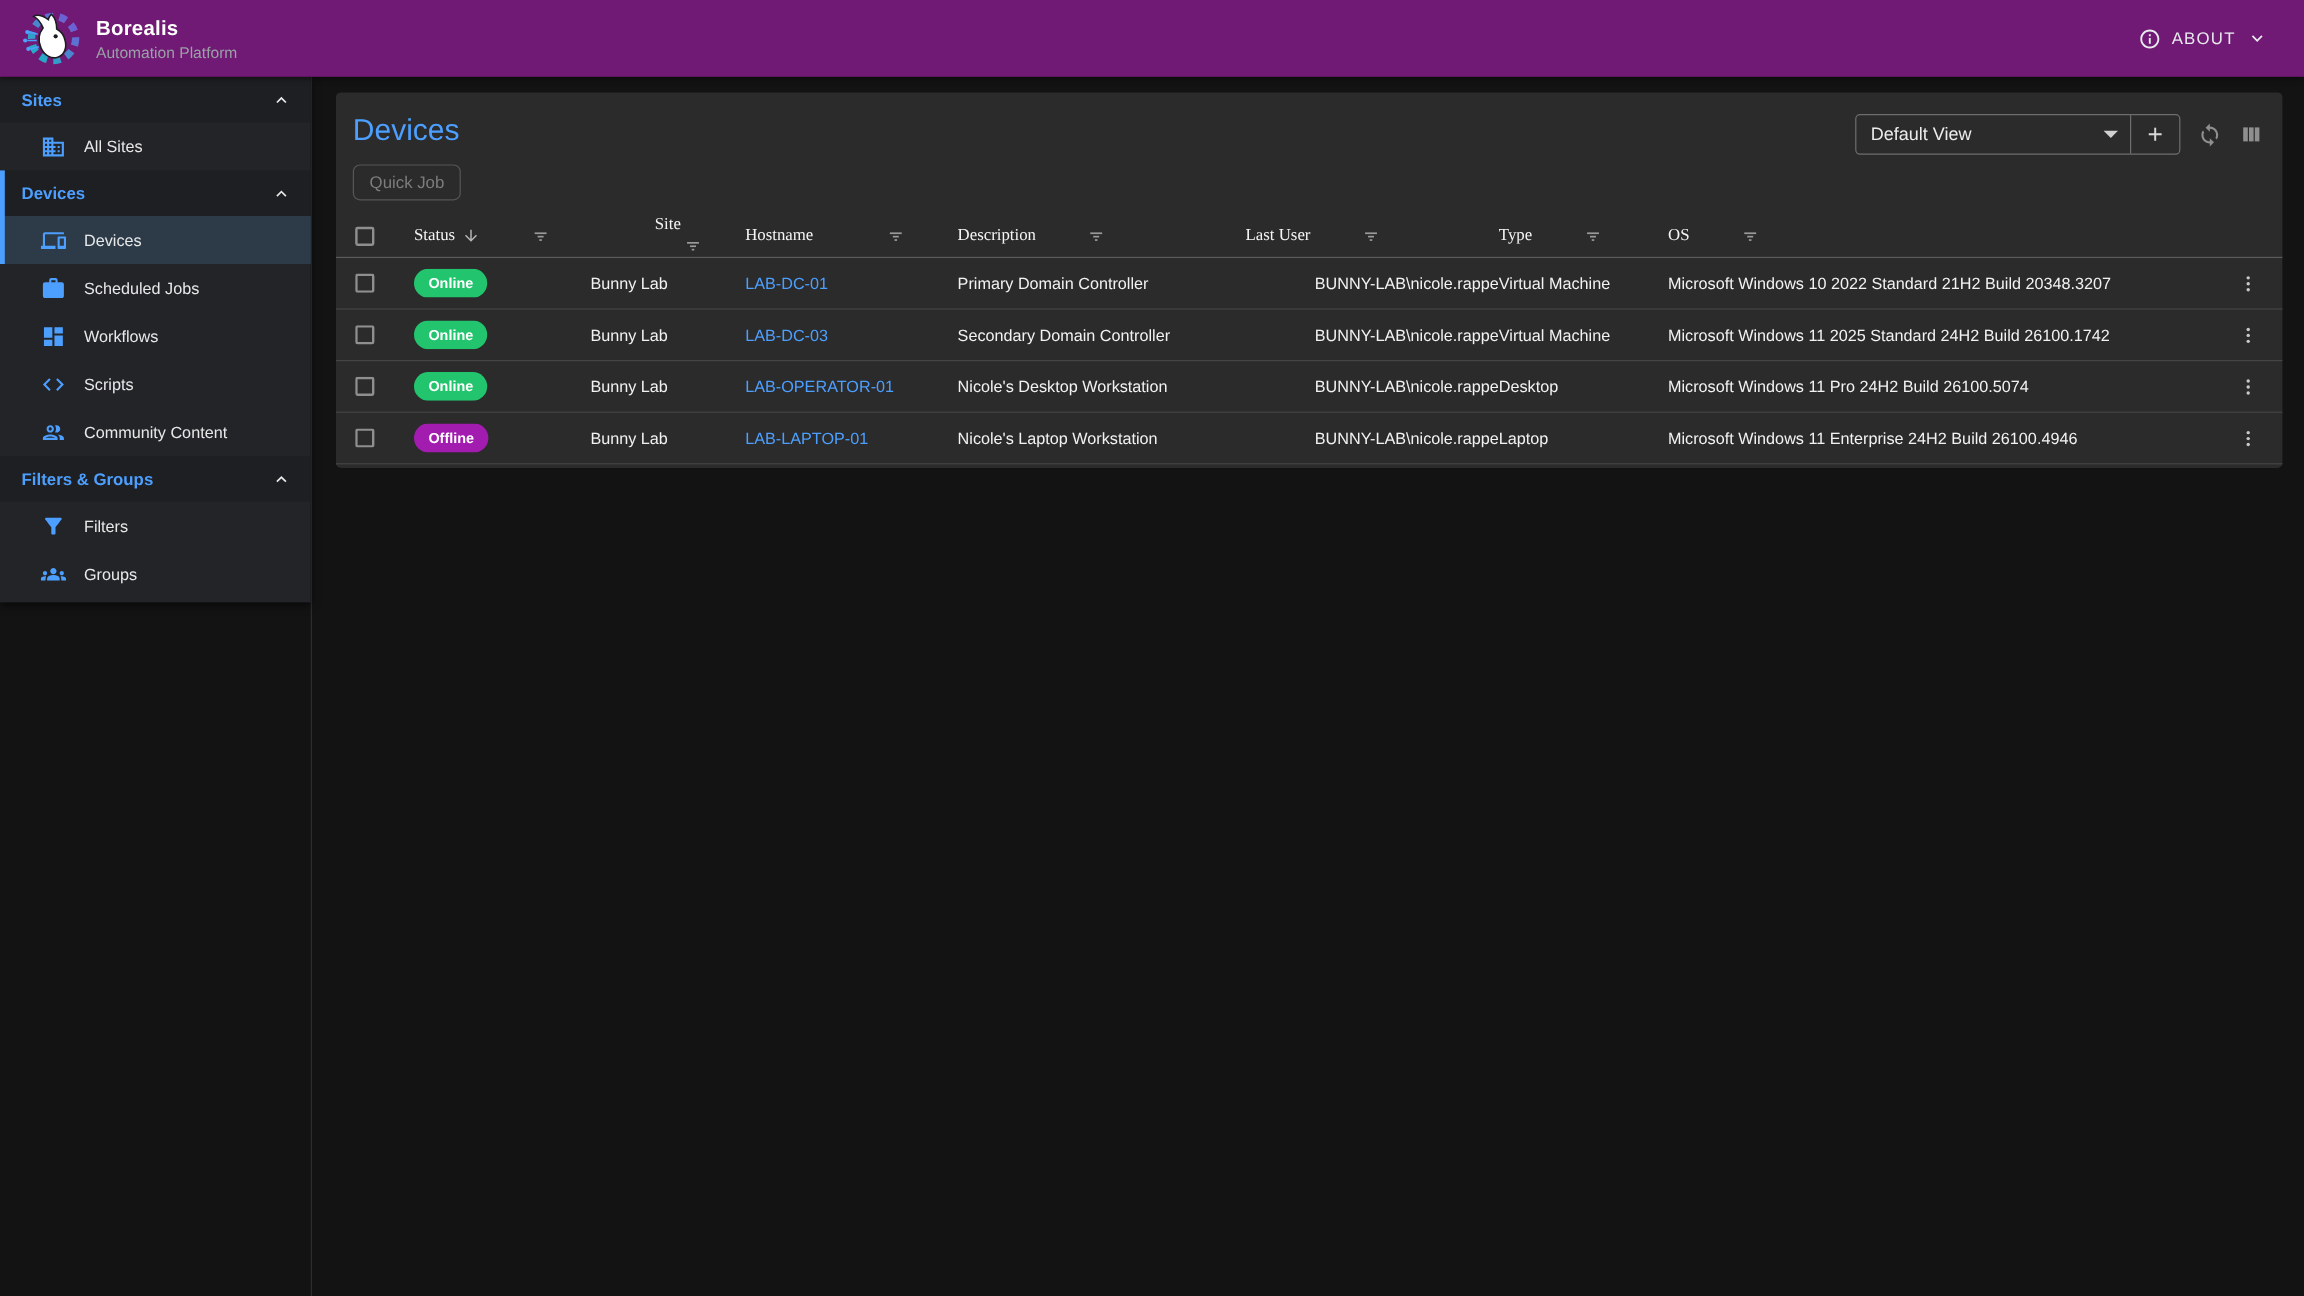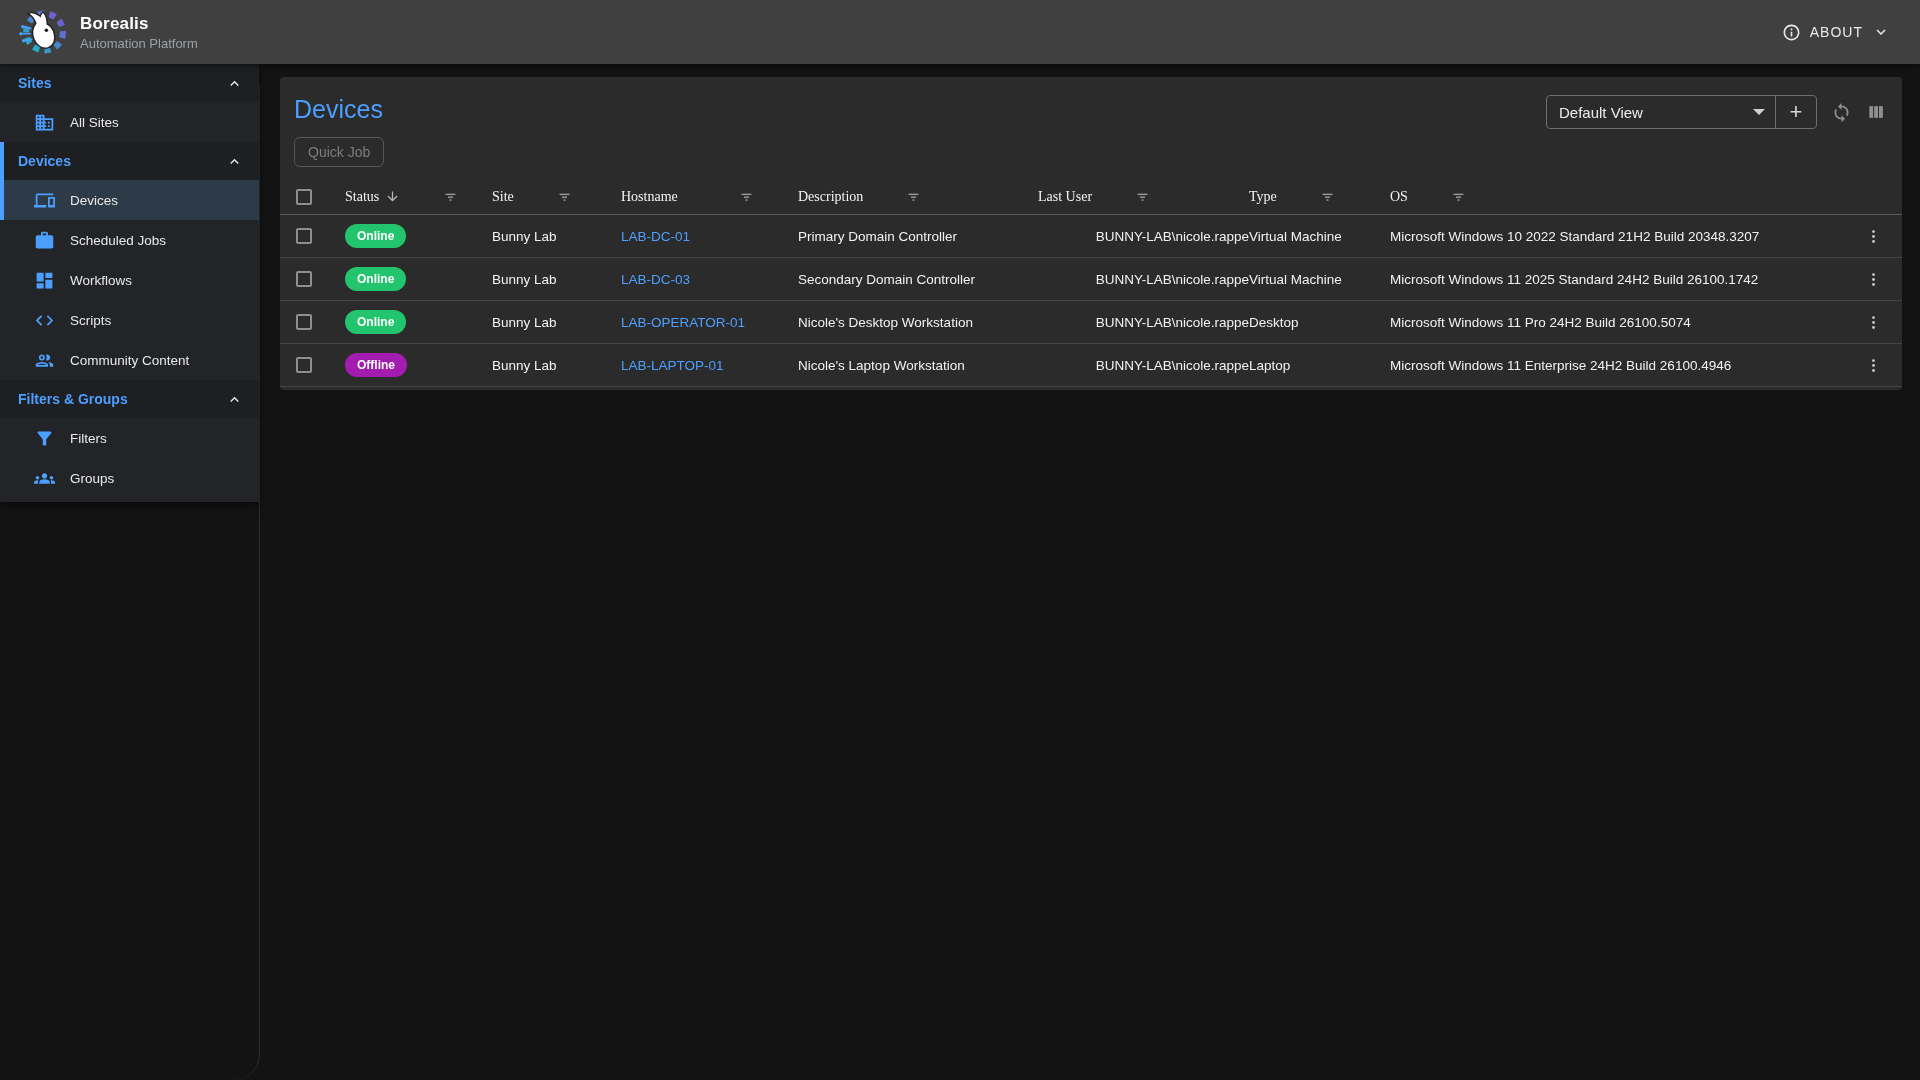--- a/index.html
+++ b/index.html
@@ -1,29 +1,29 @@
 <!DOCTYPE html>
 <html><head>
 <meta charset="utf-8">
 <style>
   * { margin:0; padding:0; box-sizing:border-box; }
   html,body { width:1920px; height:1080px; background:#131313; font-family:"Liberation Sans", sans-serif; overflow:hidden; }
 
   
-  .topbar { position:absolute; top:0; left:0; width:1920px; height:64px; background:#404040;
+  .topbar { position:absolute; top:0; left:0; width:1920px; height:64px; background:#701a75;
             display:flex; align-items:center; padding:0 8px; box-shadow:0 2px 5px rgba(0,0,0,.45); z-index:5; }
   .logo { width:56px; height:56px; margin-left:6px; }
   .brand-text { margin-left:10px; }
   .brand-title { color:#ffffff; font-size:17px; font-weight:bold; letter-spacing:.2px; }
   .brand-sub { color:#9aa0a6; font-size:13px; margin-top:2px; }
   .topbar-right { margin-left:auto; display:flex; align-items:center; gap:9px; padding-right:22px; color:#e8eaed; cursor:pointer; }
   .topbar-right .about-label { font-size:14px; letter-spacing:1px; font-weight:500; }
 
   
-  .sidebar { position:absolute; top:64px; left:0; width:260px; bottom:0; border-right:1px solid #2b2e31;border-radius:26px; }
+  .sidebar { position:absolute; top:64px; left:0; width:260px; bottom:0; border-right:1px solid #2b2e31; }
   .sidebar-nav { background:#222428; box-shadow:0 3px 6px rgba(0,0,0,.5); padding-bottom:4px; }
   .nav-group { position:relative; }
   .nav-group.active::before { content:''; position:absolute; left:0; top:0; bottom:0; width:4px; background:#4d9fff; }
   .section-header { height:38px; display:flex; align-items:center; padding:0 16px 0 18px; background:#1d1f22; cursor:pointer; }
   .section-header .sec-label { color:#4d9fff; font-size:14px; font-weight:bold; }
   .section-header .chev { margin-left:auto; }
   .nav-item { height:40px; display:flex; align-items:center; padding-left:34px; gap:15px; cursor:pointer; }
   .nav-item .nav-icon { width:21px; height:21px; flex:0 0 21px; }
   .nav-item .nav-label { color:#e8e8e8; font-size:13.5px; }
   .nav-item.selected { background:#2d3b49; }
@@ -46,21 +46,21 @@
   .tbl { width:100%; }
   .tbl-header { display:flex; align-items:center; height:36px; padding-left:16px; border-bottom:1px solid #5a5a5a;font-family:Liberation Serif, serif; }
   .th { display:flex; align-items:center; color:#f5f5f5; font-size:14px; font-weight:400; }
   .th .filter-icon { margin-left:42px; cursor:pointer; }
   .th .sort-icon { margin-left:6px; }
   .tbl-row { display:flex; align-items:center; height:43px; padding-left:16px; border-bottom:1px solid #454545; }
   .td { color:#f2f2f2; font-size:13.5px; white-space:nowrap; overflow:hidden; }
 
   .col-cb     { width:49px; }
   .col-status { width:147px; }
-  .col-site   { width:129px; }
+  .col-site   { width:129px;flex-direction:column; }
   .col-host   { width:177px; }
   .col-desc   { width:240px; }
   .col-user   { width:211px;text-align:right; }
   .col-type   { width:141px; }
   .col-os     { flex:1; }
   .col-menu   { width:46px; display:flex; justify-content:flex-end; padding-right:20px; }
 
   .checkbox { width:16px; height:16px; border:2px solid #8f8f8f; border-radius:2px; background:transparent; cursor:pointer; }
   .badge { display:inline-block; padding:5px 12px; border-radius:13px; color:#ffffff; font-size:12px; font-weight:bold; }
   .badge.online { background:#22c46d; }

